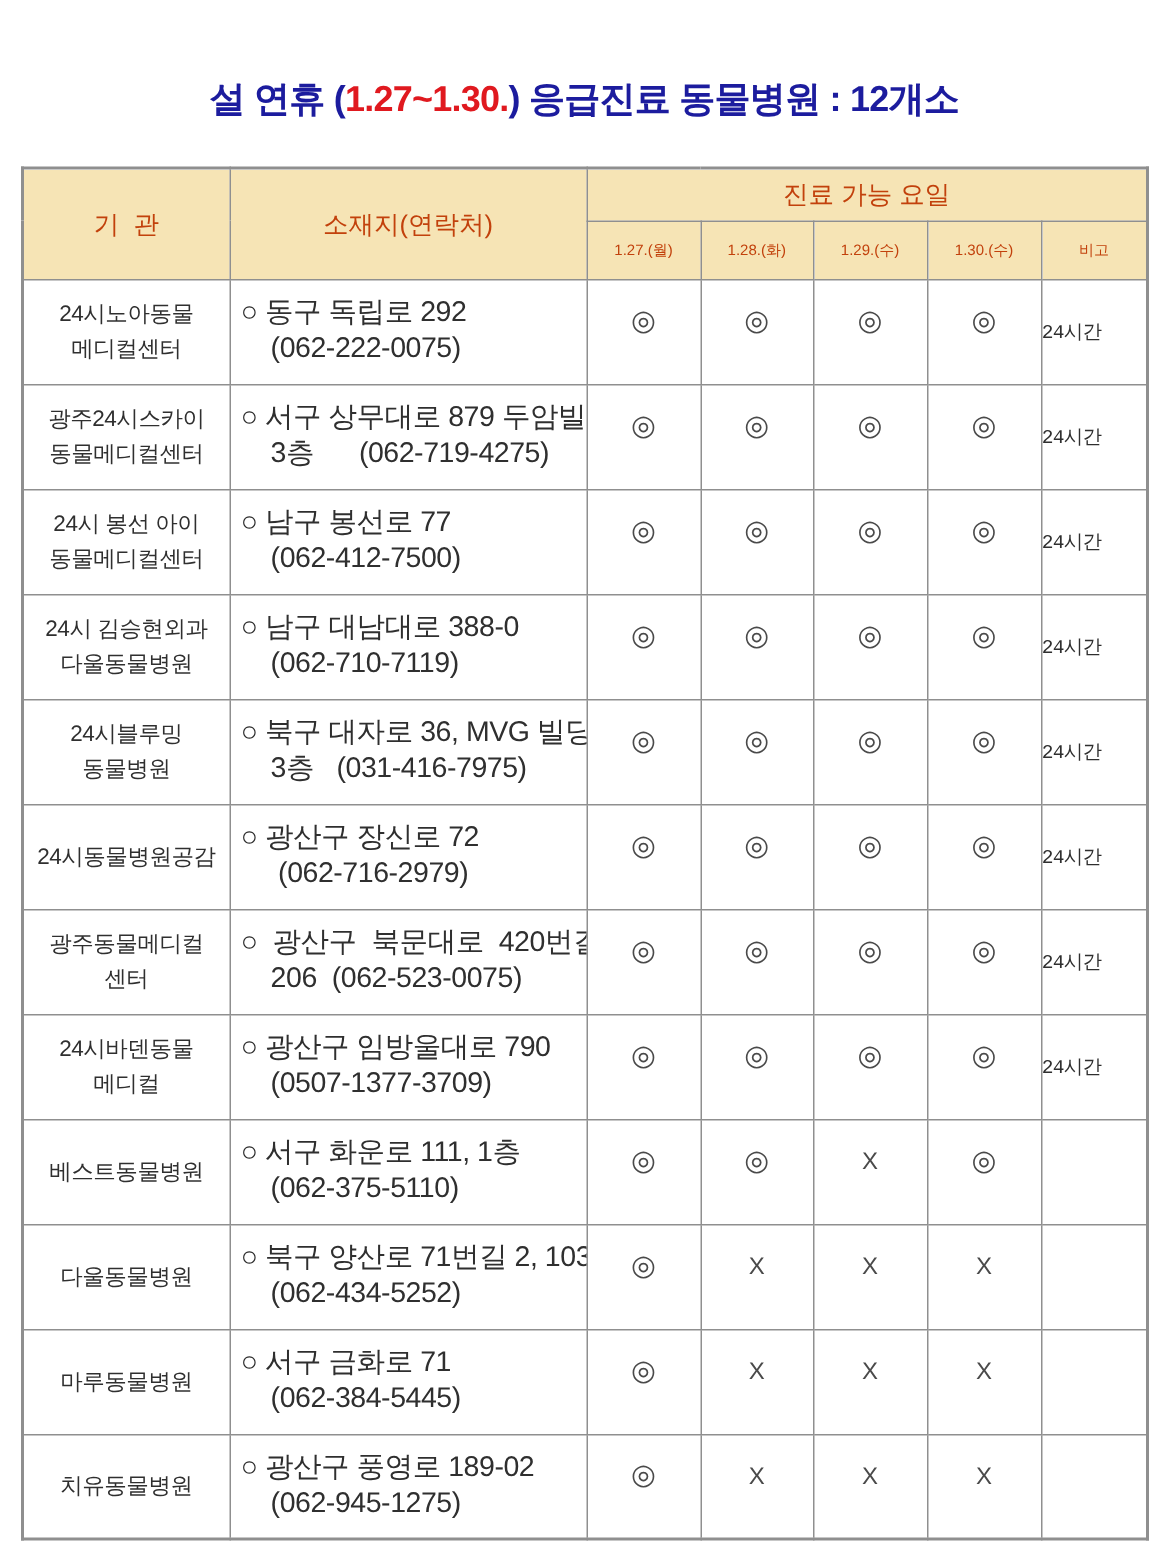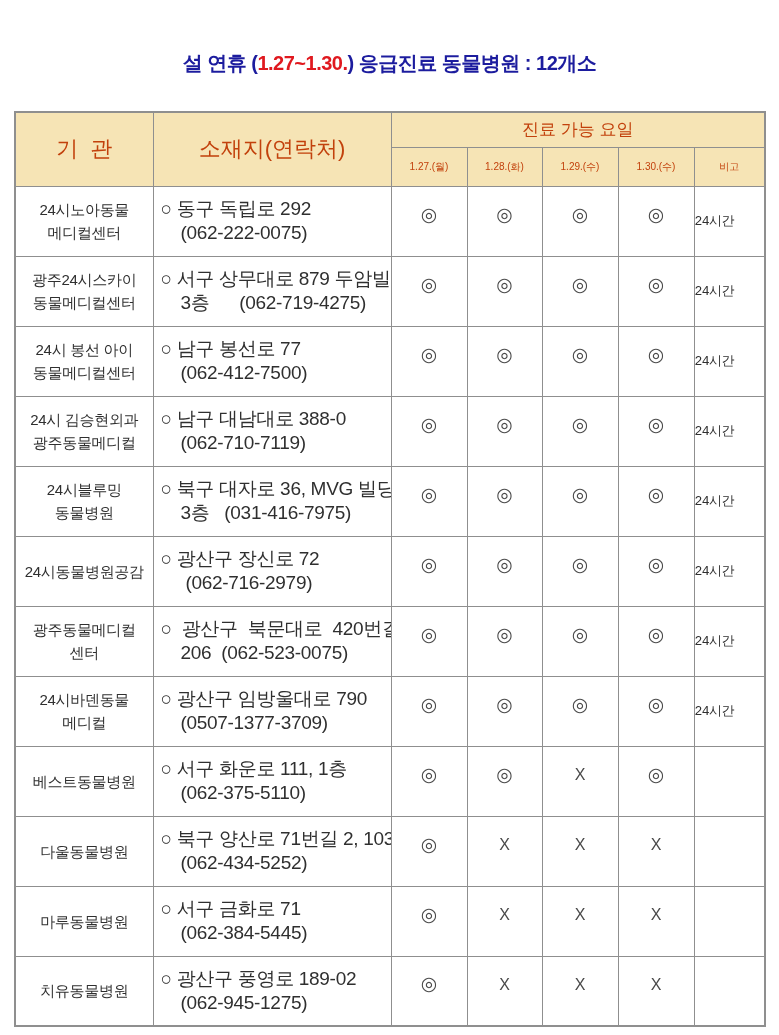--- a/index.html
+++ b/index.html
@@ -15,21 +15,21 @@
     width:779px;height:1035px;
     font-family:"Liberation Sans","DejaVu Sans",sans-serif;
     color:var(--text);
     position:relative;
     overflow:hidden;
   }
   .page{position:absolute;left:0;top:0;width:779px;height:1035px;}
   .title{
     position:absolute;left:0;top:50px;width:779px;
     text-align:center;
-    font-size:20px;font-weight:bold;letter-spacing:-0.5px;
+    font-size:24px;font-weight:bold;letter-spacing:-0.5px;
     white-space:pre;
   }
   .t-blue{color:var(--title-blue);}
   .t-red{color:var(--title-red);}
   table.hospitals{
     position:absolute;left:14px;top:111px;
     width:750px;
     border-collapse:collapse;
     table-layout:fixed;
     border:2px solid var(--border);
@@ -38,21 +38,21 @@
     border:1px solid var(--border);
     vertical-align:middle;
     overflow:hidden;
   }
   thead th{
     background:var(--header-bg);
     font-weight:normal;
     text-align:center;
     color:#c2410c;
   }
-  .th-inst,.th-loc{font-size:22px;white-space:pre;}
+  .th-inst,.th-loc{font-size:17px;white-space:pre;}
   .th-group{font-size:17px;height:35px;}
   .th-day{font-size:10px;height:39px;white-space:pre;}
   tbody tr{height:70px;}
   td.c-inst{
     text-align:center;
     font-size:15px;
     line-height:23px;
     white-space:pre;
     letter-spacing:-0.3px;
   }
@@ -142,21 +142,21 @@
     (062-412-7500)</td>
     <td class="c-day">◎</td>
     <td class="c-day">◎</td>
     <td class="c-day">◎</td>
     <td class="c-day">◎</td>
     <td class="c-note">24시간</td>
   </tr>
 
   <tr>
     <td class="c-inst">24시 김승현외과
-광주동물메디컬</td>
+다울동물병원</td>
     <td class="c-addr">○ 남구 대남대로 388-0
     (062-710-7119)</td>
     <td class="c-day">◎</td>
     <td class="c-day">◎</td>
     <td class="c-day">◎</td>
     <td class="c-day">◎</td>
     <td class="c-note">24시간</td>
   </tr>
 
   <tr>

